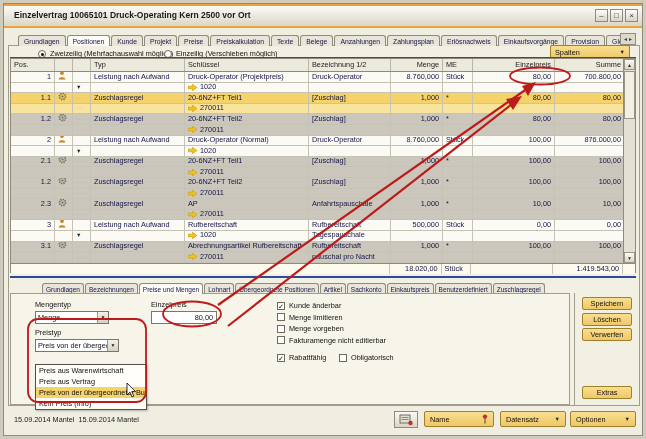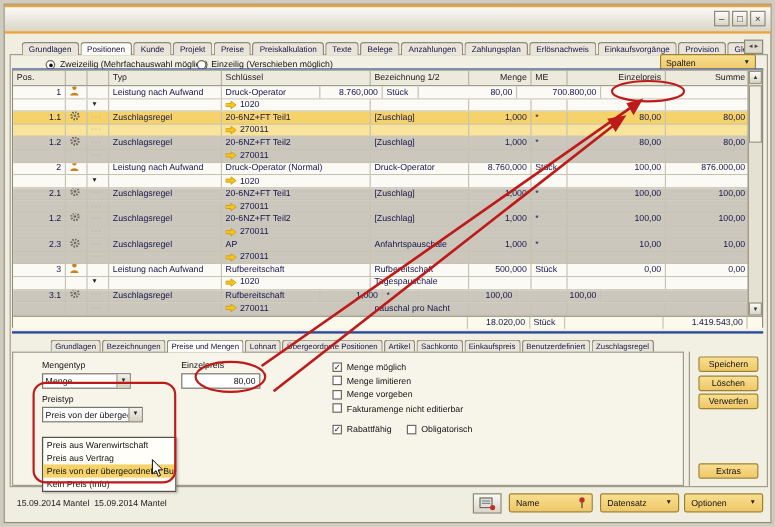--- a/index.html
+++ b/index.html
@@ -80,20 +80,21 @@
 
   .overlay { position:absolute; left:0; top:0; width:646px; height:439px; pointer-events:none; z-index:50; }
 </style>
 </head>
 <body>
 
 <div class="screen">
   <div class="window">
 
     <div class="titlebar">
+      <span class="title">Einzelvertrag 10065101 Druck-Operating Kern 2500 vor Ort</span>
       <span class="winbtns">
         <span class="wbtn">–</span>
         <span class="wbtn">□</span>
         <span class="wbtn">×</span>
       </span>
     </div>
 
     <div class="content-frame"></div>
 
     <div class="tabstrip" id="main-tabs">
@@ -148,20 +149,21 @@
           <div class="trow r-white">
             <div class="tc num" style="width: 44px;">1</div>
             <div class="tc" style="width: 18px;">
               <span><svg width="8" height="9" viewBox="0 0 8 9">
                   <circle cx="4" cy="2.2" r="1.8" fill="#C8831E"></circle>
                   <path d="M0.6 8.6 C0.6 5.4 7.4 5.4 7.4 8.6 Z" fill="#C8831E"></path>
                 </svg></span>
             </div>
             <div class="tc" style="width: 18px;"></div>
             <div class="tc" style="width: 94px;">Leistung nach Aufwand</div>
+            <div class="tc" style="width: 124px;">Druck-Operator (Projektpreis)</div>
             <div class="tc" style="width: 82px;">Druck-Operator</div>
             <div class="tc num" style="width: 52px;">8.760,000</div>
             <div class="tc" style="width: 30px;">Stück</div>
             <div class="tc num" style="width: 82px;">80,00</div>
             <div class="tc num" style="width: 70px;">700.800,00</div>
           </div>
           <div class="trow r-white">
             <div class="tc" style="width: 44px;"></div>
             <div class="tc" style="width: 18px;"></div>
             <div class="tc" style="width: 18px;">
@@ -463,20 +465,21 @@
             <div class="tc" style="width: 18px;">
               <span><svg width="9" height="9" viewBox="0 0 9 9">
                   <circle cx="4.5" cy="4.5" r="3" fill="none" stroke="#6E6A5E" stroke-width="1.8" stroke-dasharray="1.3 1"></circle>
                   <circle cx="4.5" cy="4.5" r="1.1" fill="#6E6A5E"></circle>
                 </svg></span>
             </div>
             <div class="tc" style="width: 18px;">
               <span class="dots">···</span>
             </div>
             <div class="tc" style="width: 94px;">Zuschlagsregel</div>
+            <div class="tc" style="width: 124px;">Abrechnungsartikel Rufbereitschaft</div>
             <div class="tc" style="width: 82px;">Rufbereitschaft</div>
             <div class="tc num" style="width: 52px;">1,000</div>
             <div class="tc" style="width: 30px;">*</div>
             <div class="tc num" style="width: 82px;">100,00</div>
             <div class="tc num" style="width: 70px;">100,00</div>
           </div>
           <div class="trow r-gray">
             <div class="tc" style="width: 44px;"></div>
             <div class="tc" style="width: 18px;"></div>
             <div class="tc" style="width: 18px;">
@@ -545,21 +548,21 @@
           <div class="opt sel">Preis von der übergeordneter Buchung</div>
           <div class="opt">Kein Preis (Info)</div>
         </div>
 
       <span class="plabel" style="left:140px; top:6px;">Einzelpreis</span>
       <input class="field" style="left: 140px; top: 17px; width: 66px;" value="80,00">
 
       <div id="qty-checks">
           <span class="cbrow" style="left: 266px; top: 7px;">
             <span class="cbox">✓</span>
-            <span>Menge möglich</span>
+            <span>Kunde änderbar</span>
           </span>
           <span class="cbrow" style="left: 266px; top: 18.6px;">
             <span class="cbox"></span>
             <span>Menge limitieren</span>
           </span>
           <span class="cbrow" style="left: 266px; top: 30.2px;">
             <span class="cbox"></span>
             <span>Menge vorgeben</span>
           </span>
           <span class="cbrow" style="left: 266px; top: 41.8px;">

